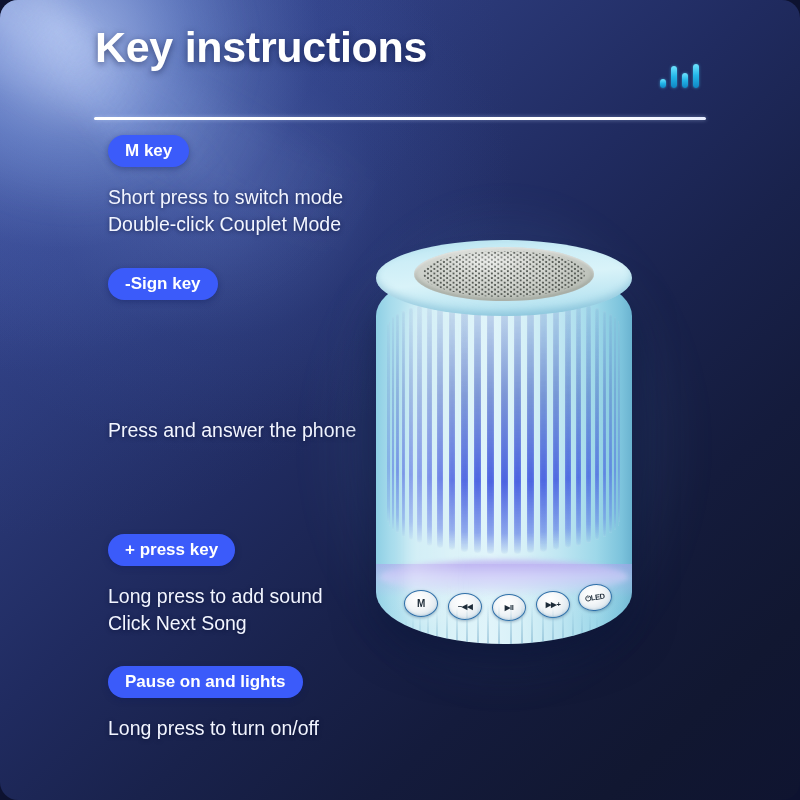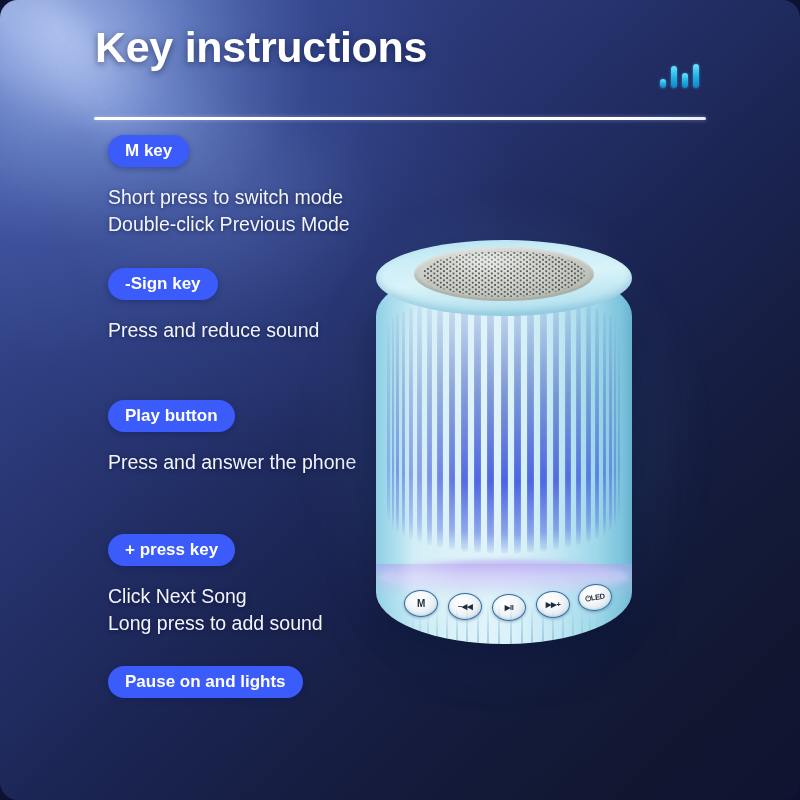--- a/index.html
+++ b/index.html
@@ -275,49 +275,48 @@
     <div class="eq-bar" style="left:22px;height:15px;"></div>
     <div class="eq-bar" style="left:33px;height:24px;"></div>
   </div>
 
   <div id="divider"></div>
 
   <div class="block" style="top:135px;">
     <span class="pill">M key</span>
     <div class="lines">
       <div>Short press to switch mode</div>
-      <div>Double-click Previous Mode</div>
-    </div>
-  </div>
-
-  <div class="block" style="top:268px;">
+      <div>Double-click Couplet Mode</div>
+    </div>
+  </div>
+
+  <div class="block" style="top:268px;text-decoration:underline;">
     <span class="pill">-Sign key</span>
     <div class="lines">
-      <div>Press and reduce sound</div>
     </div>
   </div>
 
   <div class="block" style="top:400px;">
-    <span class="pill">Play button</span>
     <div class="lines">
       <div>Press and answer the phone</div>
     </div>
   </div>
 
   <div class="block" style="top:534px;">
     <span class="pill">+ press key</span>
     <div class="lines">
+      <div>Long press to add sound</div>
       <div>Click Next Song</div>
-      <div>Long press to add sound</div>
     </div>
   </div>
 
   <div class="block" style="top:666px;">
     <span class="pill">Pause on and lights</span>
     <div class="lines">
+      <div>Long press to turn on/off</div>
     </div>
   </div>
 
   <div id="speaker">
     <div id="sp-glow"></div>
 
     <div id="sp-body">
       <div id="ribs">
           <div class="rib" style="left: 11.4963px; top: 42.2557px; width: 1.4px; height: 197.721px; opacity: 0.388;"></div>
           <div class="rib" style="left: 13.0623px; top: 38.7906px; width: 1.4px; height: 205.113px; opacity: 0.463;"></div>

